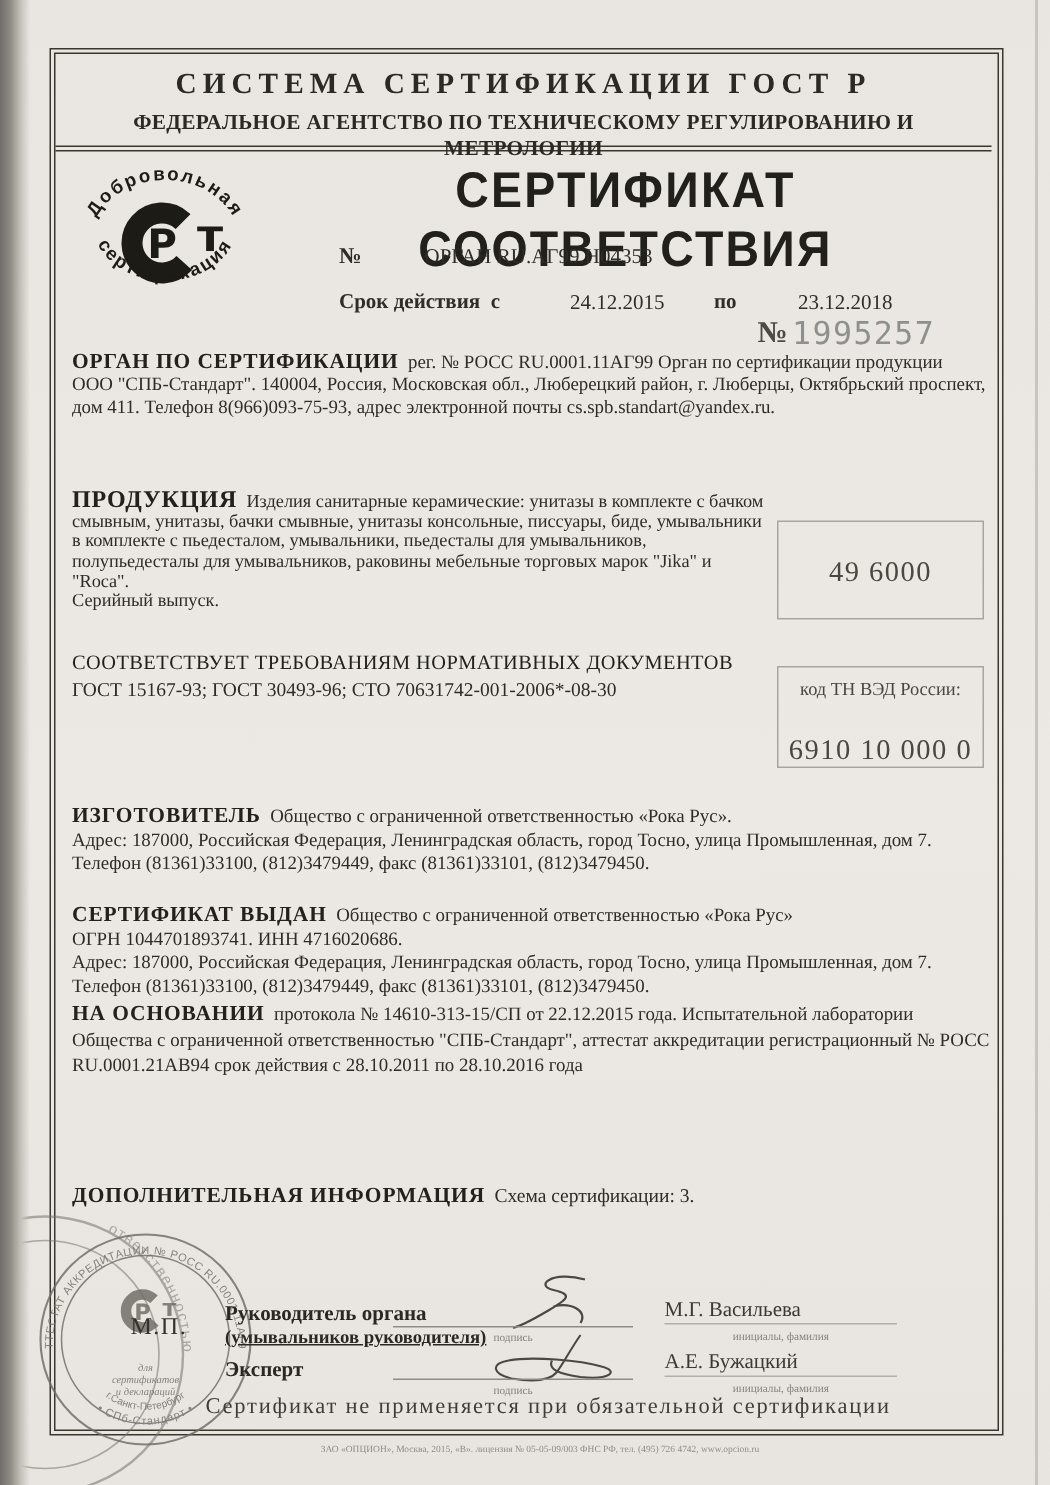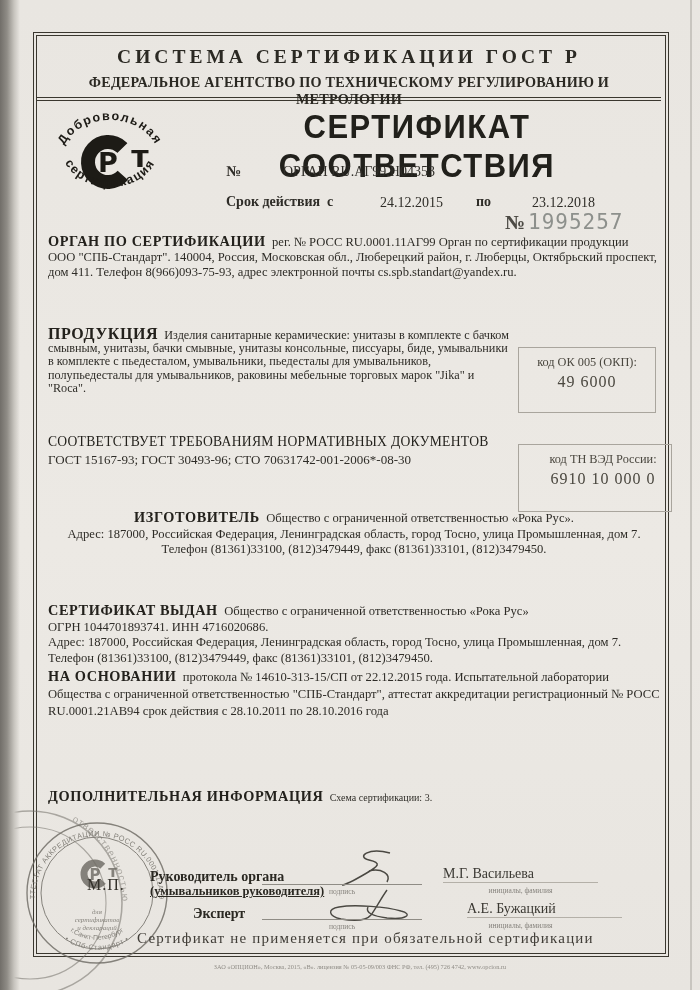--- a/index.html
+++ b/index.html
@@ -17,21 +17,21 @@
   .hdr2{left:37px;top:74px;width:624px;text-align:center;font-weight:bold;font-size:14.2px;
         letter-spacing:0.2px;color:#2b2923;z-index:2;}
   .title{left:178px;top:108px;width:478px;text-align:center;z-index:2;
          font-family:"Liberation Sans",sans-serif;font-weight:bold;font-size:31px;
          letter-spacing:1.5px;color:#21201b;transform:scaleY(1.08);transform-origin:top;}
   .noline{z-index:2;font-size:14px;color:#2f2d28;}
   .sec{z-index:2;font-size:12.6px;line-height:15px;color:#2e2c27;}
   .sec b{font-size:14.3px;letter-spacing:0.6px;color:#23211c;}
   .codebox{border:1px solid #a9a59d;z-index:2;text-align:center;color:#4a473f;}
   .codebox .lbl{font-size:12.3px;padding-top:7px;}
-  .codebox .val{font-size:16px;letter-spacing:1px;margin-top:3px;}
+  .codebox .val{font-size:19px;letter-spacing:1px;margin-top:23px;}
   .cap{font-size:7.5px;color:#86837d;text-align:center;z-index:2;}
   .sigrule{border-top:1px solid #8f8c85;z-index:2;}
   .namerule{border-bottom:1px solid #b4b0a8;z-index:2;}
   .blanknum{font-family:"DejaVu Sans Mono",monospace;font-size:21px;letter-spacing:1px;
             color:#8d908c;font-weight:400;}
   .note{font-size:15px;letter-spacing:1.2px;color:#403d37;z-index:2;}
   .fineprint{font-size:6.3px;color:#8f8c86;white-space:nowrap;z-index:2;text-align:center;}
   .mp{font-size:16px;color:#33312b;z-index:3;letter-spacing:1px;}
   svg{overflow:visible;}
 </style>
@@ -77,38 +77,38 @@
   <p class="abs sec" style="left:48px;top:234px;width:610px;margin:0;">
     <b>ОРГАН ПО СЕРТИФИКАЦИИ</b>&nbsp;
     <span>рег. № РОСС RU.0001.11АГ99 Орган по сертификации продукции ООО "СПБ-Стандарт". 140004, Россия, Московская обл., Люберецкий район, г. Люберцы, Октябрьский проспект, дом 411. Телефон 8(966)093-75-93, адрес электронной почты cs.spb.standart@yandex.ru.</span>
   </p>
 
   <div class="abs" style="left:48px;top:327px;width:466px;z-index:2;">
     <p class="sec" style="margin:0;font-size:12.2px;line-height:13.2px;position:static;">
       <b style="font-size:16px;">ПРОДУКЦИЯ</b>&nbsp;
       <span>Изделия санитарные керамические: унитазы в комплекте с бачком смывным, унитазы, бачки смывные, унитазы консольные, писсуары, биде, умывальники в комплекте с пьедесталом, умывальники, пьедесталы для умывальников, полупьедесталы для умывальников, раковины мебельные торговых марок "Jika" и "Roca".</span>
     </p>
+    <div class="sec" style="position:static;font-size:12.2px;line-height:13.2px;">Серийный выпуск.</div>
   </div>
 
   <div class="abs codebox" style="left:518px;top:347px;width:136px;height:64px;">
-    <div class="lbl">код ОК 005 (ОКП):</div>
     <div class="val">49 6000</div>
   </div>
 
   <div class="abs" style="left:48px;top:434px;width:470px;z-index:2;">
     <div style="font-weight:normal;font-size:13.6px;letter-spacing:0.3px;color:#23211c;">СООТВЕТСТВУЕТ ТРЕБОВАНИЯМ НОРМАТИВНЫХ ДОКУМЕНТОВ</div>
     <div class="sec" style="position:static;font-size:13px;margin-top:2px;">ГОСТ 15167-93; ГОСТ 30493-96; СТО 70631742-001-2006*-08-30</div>
   </div>
 
-  <div class="abs codebox" style="left:518px;top:444px;width:136px;height:66px;padding-left:16px;">
+  <div class="abs codebox" style="left:518px;top:444px;width:136px;height:66px;">
     <div class="lbl">код ТН ВЭД России:</div>
     <div class="val">6910 10 000 0</div>
   </div>
 
-  <div class="abs" style="left:48px;top:510px;width:612px;z-index:2;text-align:center;">
+  <div class="abs" style="left:48px;top:537px;width:612px;z-index:2;">
     <p class="sec" style="position:static;margin:0;line-height:15.5px;">
       <b>ИЗГОТОВИТЕЛЬ</b>&nbsp;
       <span>Общество с ограниченной ответственностью «Рока Рус».</span>
     </p>
     <div class="sec" style="position:static;line-height:15.5px;">Адрес: 187000, Российская Федерация, Ленинградская область, город Тосно, улица Промышленная, дом 7.</div>
     <div class="sec" style="position:static;line-height:15.5px;">Телефон (81361)33100, (812)3479449, факс (81361)33101, (812)3479450.</div>
   </div>
 
   <div class="abs" style="left:48px;top:603px;width:612px;z-index:2;">
     <p class="sec" style="position:static;margin:0;line-height:15.5px;">
@@ -120,21 +120,21 @@
     <div class="sec" style="position:static;line-height:15.5px;">Телефон (81361)33100, (812)3479449, факс (81361)33101, (812)3479450.</div>
   </div>
 
   <p class="abs sec" style="left:48px;top:668px;width:612px;margin:0;line-height:17px;">
     <b>НА ОСНОВАНИИ</b>&nbsp;
     <span>протокола № 14610-313-15/СП от 22.12.2015 года. Испытательной лаборатории Общества с ограниченной ответственностью "СПБ-Стандарт", аттестат аккредитации регистрационный № РОСС RU.0001.21АВ94 срок действия с 28.10.2011 по 28.10.2016 года</span>
   </p>
 
   <p class="abs sec" style="left:48px;top:789px;width:560px;margin:0;">
     <b>ДОПОЛНИТЕЛЬНАЯ ИНФОРМАЦИЯ</b>&nbsp;
-    <span style="font-size:10px;margin-top:36px;">Схема сертификации: 3.</span>
+    <span style="font-size:13px;margin-top:36px;">Схема сертификации: 3.</span>
   </p>
 
   <svg class="abs" style="left:-85px;top:788px;z-index:1;opacity:0.55;" width="230" height="230" viewBox="0 0 230 230">
     <defs>
         <path id="bigstamp-arc" d="M 115 23 A 92 92 0 0 1 207 115"></path>
       </defs>
     <circle cx="115" cy="115" r="92" fill="none" stroke="#75726b" stroke-width="1.6"></circle>
     <circle cx="115" cy="115" r="76" fill="none" stroke="#75726b" stroke-width="1.1"></circle>
     <text font-size="10" fill="#75726b" font-family="Liberation Sans, sans-serif" letter-spacing="1">
       <textPath href="#bigstamp-arc" startOffset="30%">ответственностью</textPath>
@@ -165,38 +165,38 @@
     </g>
     <text x="75" y="96" font-size="7" font-style="italic" text-anchor="middle" fill="#6f6c65" font-family="Liberation Serif, serif">для</text>
     <text x="75" y="104" font-size="7" font-style="italic" text-anchor="middle" fill="#6f6c65" font-family="Liberation Serif, serif">сертификатов</text>
     <text x="75" y="112" font-size="7" font-style="italic" text-anchor="middle" fill="#6f6c65" font-family="Liberation Serif, serif">и деклараций</text>
   </svg>
 
   <div class="abs mp" style="left:87px;top:876px;">М.П.</div>
 
   <div class="abs" style="left:150px;top:869px;font-weight:bold;font-size:14px;color:#2a2822;z-index:2;">Руководитель органа</div>
   <div class="abs" style="left:150px;top:884px;font-weight:bold;font-size:12.5px;color:#2a2822;text-decoration:underline;z-index:2;">(умывальников руководителя)</div>
-  <div class="abs" style="left:150px;top:906px;font-weight:bold;font-size:14px;color:#2a2822;z-index:2;margin-left:43px;">Эксперт</div>
+  <div class="abs" style="left:150px;top:906px;font-weight:bold;font-size:14px;color:#2a2822;z-index:2;">Эксперт</div>
 
   <svg class="abs" style="left:338px;top:850px;z-index:2;" width="70" height="36" viewBox="0 0 70 36">
     <path d="M52 3 C30 -3 18 7 31 10 C44 13 41 16 27 24 C15 31 7 35 4 35 M31 21 C43 18 54 24 49 32" fill="none" stroke="#4a4842" stroke-width="1.5"></path>
   </svg>
   <div class="abs sigrule" style="left:262px;top:884px;width:160px;"></div>
   <div class="abs cap" style="left:262px;top:887px;width:160px;">подпись</div>
 
   <div class="abs namerule" style="left:443px;top:866px;width:155px;height:16px;font-size:14px;color:#3b3933;z-index:2;">М.Г. Васильева</div>
   <div class="abs cap" style="left:443px;top:886px;width:155px;">инициалы, фамилия</div>
 
   <svg class="abs" style="left:325px;top:888px;z-index:2;" width="90" height="34" viewBox="0 0 90 34">
     <path d="M62 2 C55 12 50 22 46 27 C41 33 28 33 16 31 C3 28 2 21 14 19 C30 16 62 19 76 23 C88 26 82 32 62 30 C48 28 40 25 43 19" fill="none" stroke="#4a4842" stroke-width="1.4"></path>
   </svg>
   <div class="abs sigrule" style="left:262px;top:919px;width:160px;"></div>
   <div class="abs cap" style="left:262px;top:922px;width:160px;">подпись</div>
 
-  <div class="abs namerule" style="left:443px;top:901px;width:155px;height:16px;font-size:14px;color:#3b3933;z-index:2;margin-left:24px;">А.Е. Бужацкий</div>
+  <div class="abs namerule" style="left:443px;top:901px;width:155px;height:16px;font-size:14px;color:#3b3933;z-index:2;">А.Е. Бужацкий</div>
   <div class="abs cap" style="left:443px;top:921px;width:155px;">инициалы, фамилия</div>
 
   <div class="abs note" style="left:137px;top:930px;">Сертификат не применяется при обязательной сертификации</div>
 
   <div class="abs fineprint" style="left:200px;top:963px;width:320px;">ЗАО «ОПЦИОН», Москва, 2015, «В».  лицензия № 05-05-09/003 ФНС РФ,  тел. (495) 726 4742,  www.opcion.ru</div>
 
   <div class="abs edge-left"></div>
 </div>
 
 </body></html>

